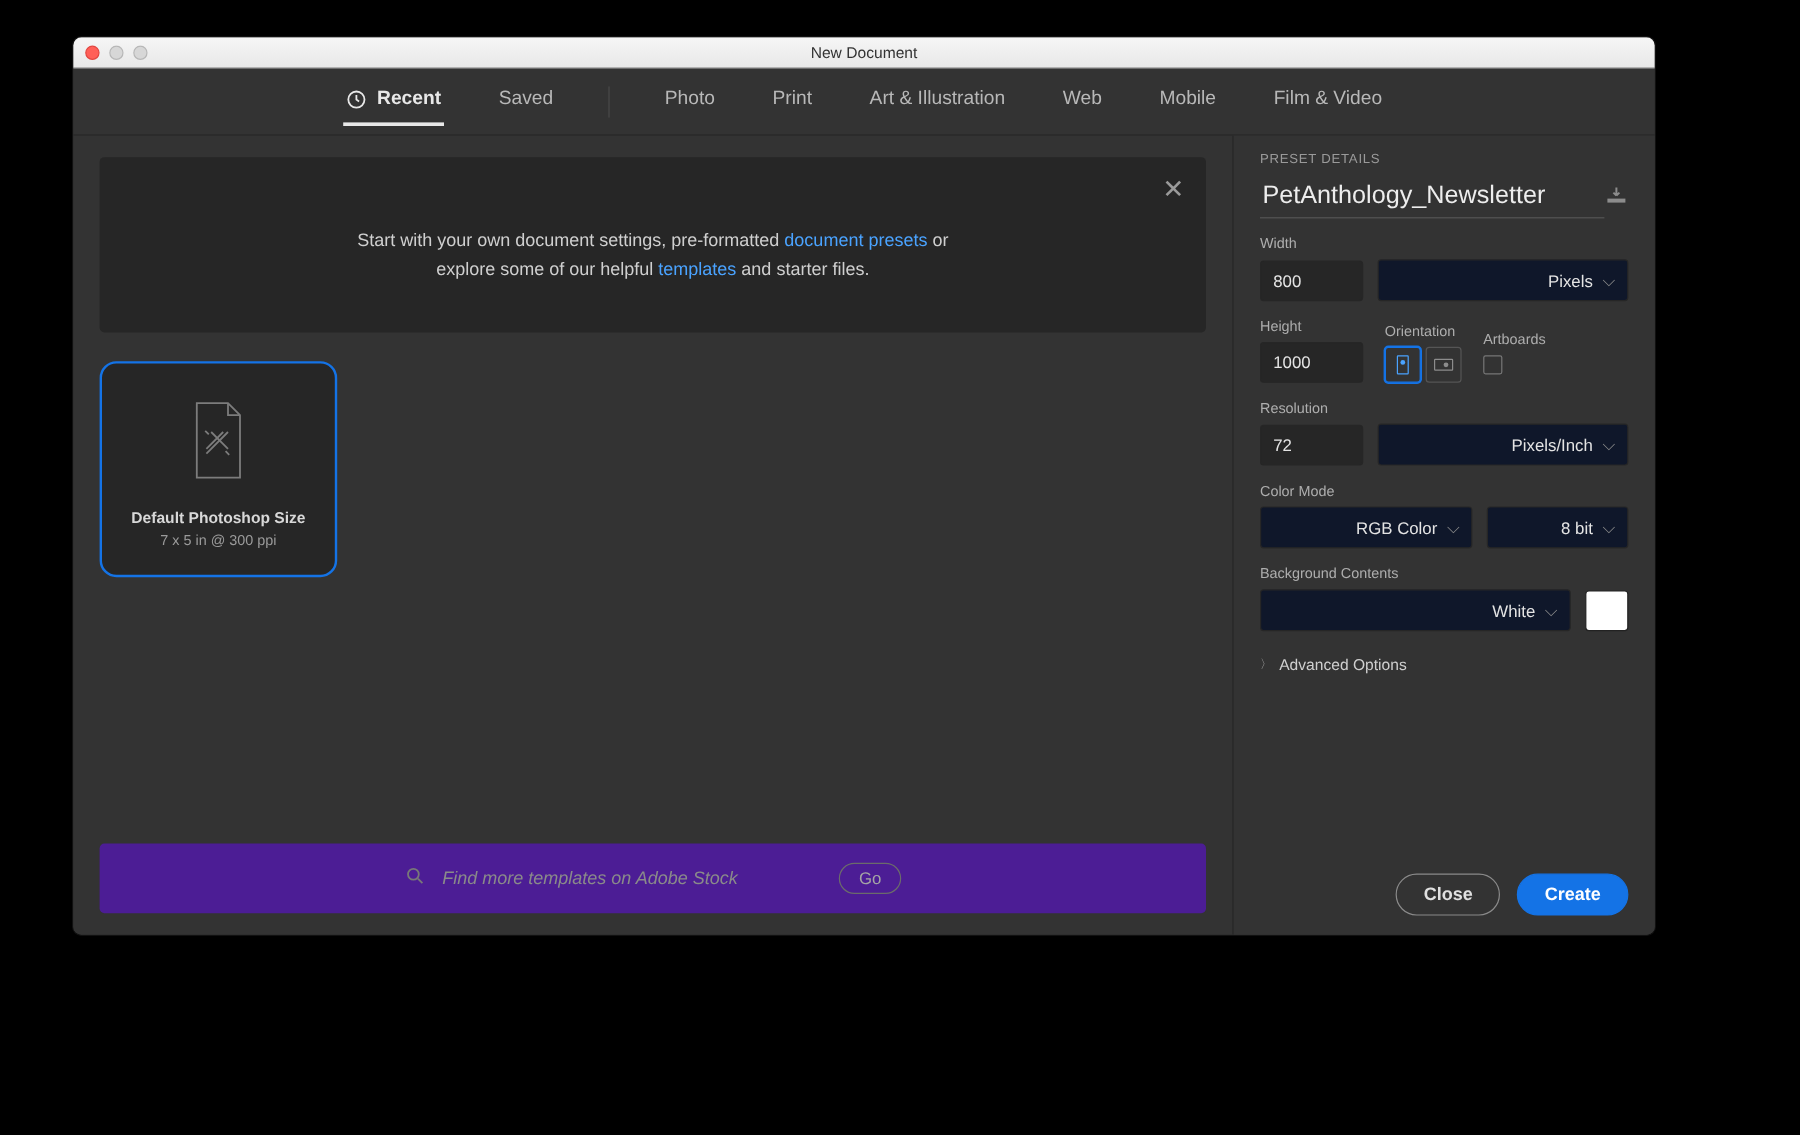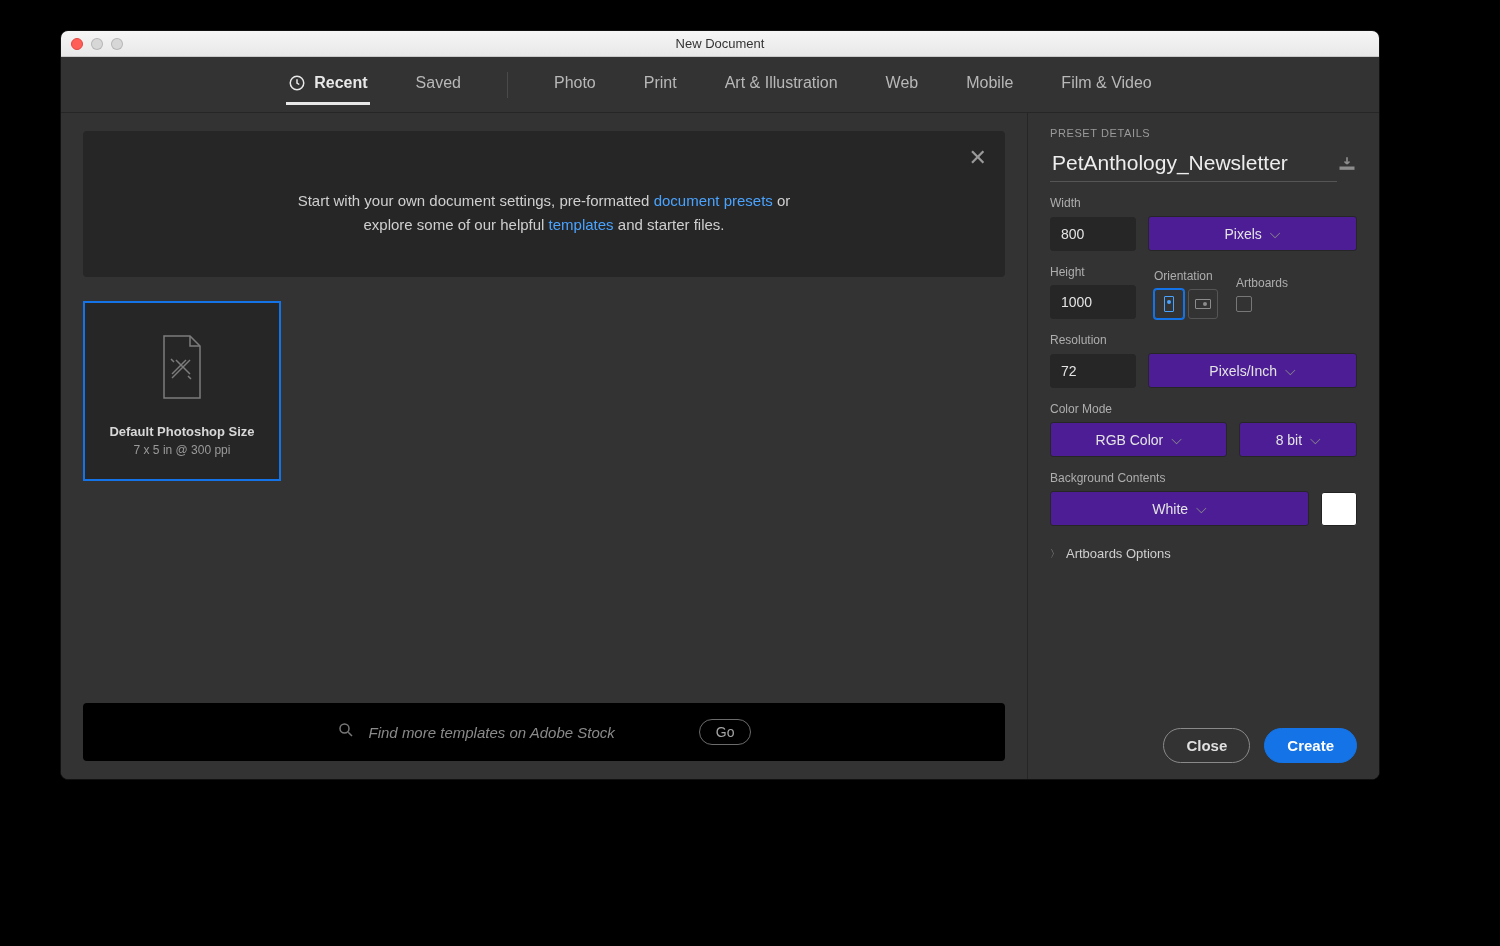--- a/index.html
+++ b/index.html
@@ -69,35 +69,35 @@
   .hero p { font-size: 15px; color: #cfcfcf; margin-top: 18px; line-height: 1.6; }
   .hero a { color: #4aa3ff; text-decoration: none; }
 
   .recent-label { color: #cfcfcf; font-size: 12px; letter-spacing: 0.5px; margin-top: 6px; }
   .recent-label .count { color: #8a8a8a; margin-left: 4px; }
 
   .cards { display: flex; gap: 14px; margin-top: 6px; }
   .card {
     width: 198px; height: 180px;
     background: #262626;
-    border-radius: 0;
+    border-radius: 14px;
     border: 2px solid #1473e6;
     display: flex; flex-direction: column; align-items: center; justify-content: center;
     color: #d8d8d8; cursor: pointer;
     padding-top: 6px;
   }
   .card svg { opacity: 0.75; }
   .card-title { font-size: 13px; margin-top: 22px; font-weight: 600; }
   .card-sub { font-size: 12px; color: #9a9a9a; margin-top: 4px; }
 
   .spacer { flex: 1; }
 
   .searchbar {
     height: 58px;
-    background: #000000;
+    background: #4c1d95;
     border-radius: 4px;
     display: flex; align-items: center; justify-content: center;
     gap: 14px;
   }
   .searchbar .mag { color: #787878; font-size: 16px; }
   .search-text { color: #8a8a8a; font-style: italic; font-size: 15px; }
   .go-btn {
     border: 1.5px solid #6b6b6b;
     color: #a5a5a5; font-size: 14px;
     padding: 4px 16px; border-radius: 14px;
@@ -130,24 +130,24 @@
   .row { display: flex; gap: 12px; margin-bottom: 14px; align-items: flex-end; }
   .col { display: flex; flex-direction: column; }
   .input-box {
     background: #262626; border: 1px solid #262626;
     color: #e4e4e4; font-size: 14px;
     padding: 8px 10px; border-radius: 3px; outline: none;
     width: 86px;
   }
   .select-box {
     flex: 1;
-    background: #4c1d95; border: 1px solid #262626;
+    background: #0f172a; border: 1px solid #262626;
     color: #e4e4e4; font-size: 14px;
     padding: 8px 10px; border-radius: 3px;
-    display: flex; align-items: center; justify-content: center;
+    display: flex; align-items: center; justify-content: flex-end;
     cursor: pointer; min-width: 0;
   }
   .chev { color: #8a8a8a; margin-left: 8px; }
 
   .orient-group { display: flex; gap: 4px; }
   .orient-btn {
     width: 30px; height: 30px; border-radius: 3px;
     display: flex; align-items: center; justify-content: center;
     border: 1px solid #555; cursor: pointer;
     background: #333;
@@ -347,21 +347,21 @@
         <div class="row">
           <div class="select-box">
             <span>White</span>
             <span class="chev">⌵</span>
           </div>
           <div class="swatch"></div>
         </div>
 
         <div class="adv">
           <span class="adv-caret">〉</span>
-          <span>Artboards Options</span>
+          <span>Advanced Options</span>
         </div>
 
         <div class="btn-row">
           <button class="btn">Close</button>
           <button class="btn primary">Create</button>
         </div>
 
       </div>
 
     </div>

